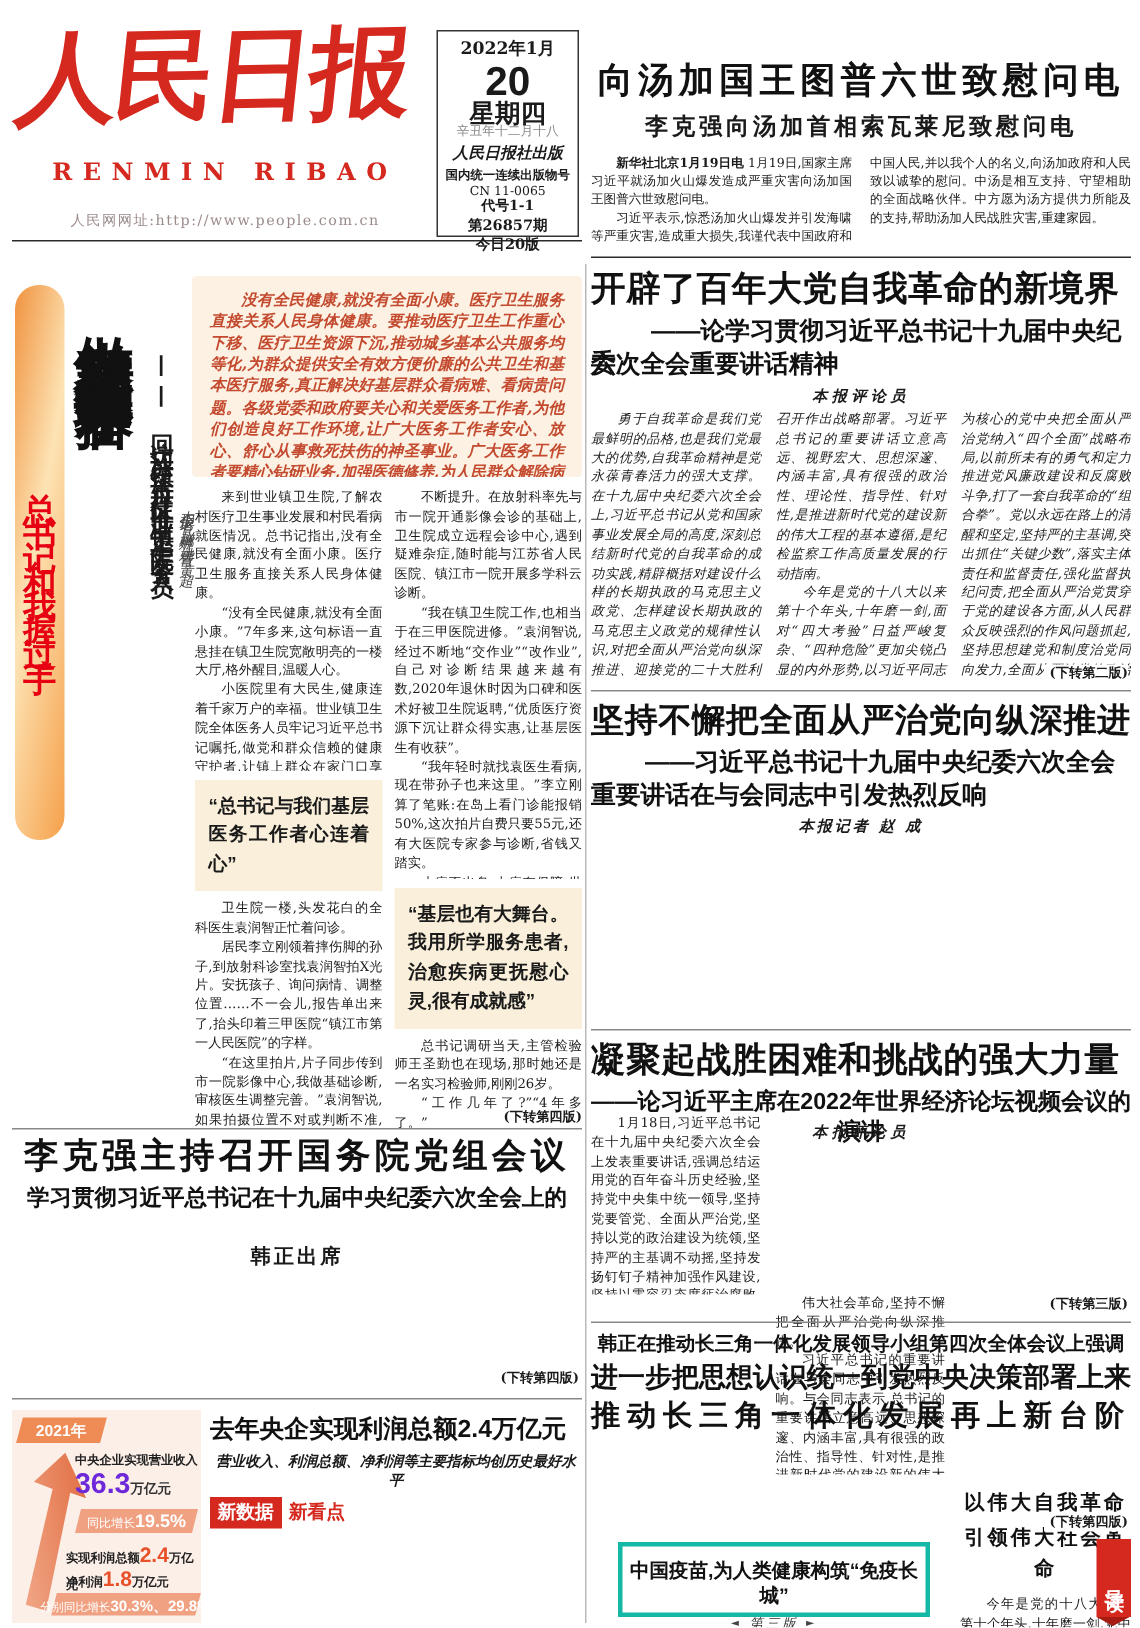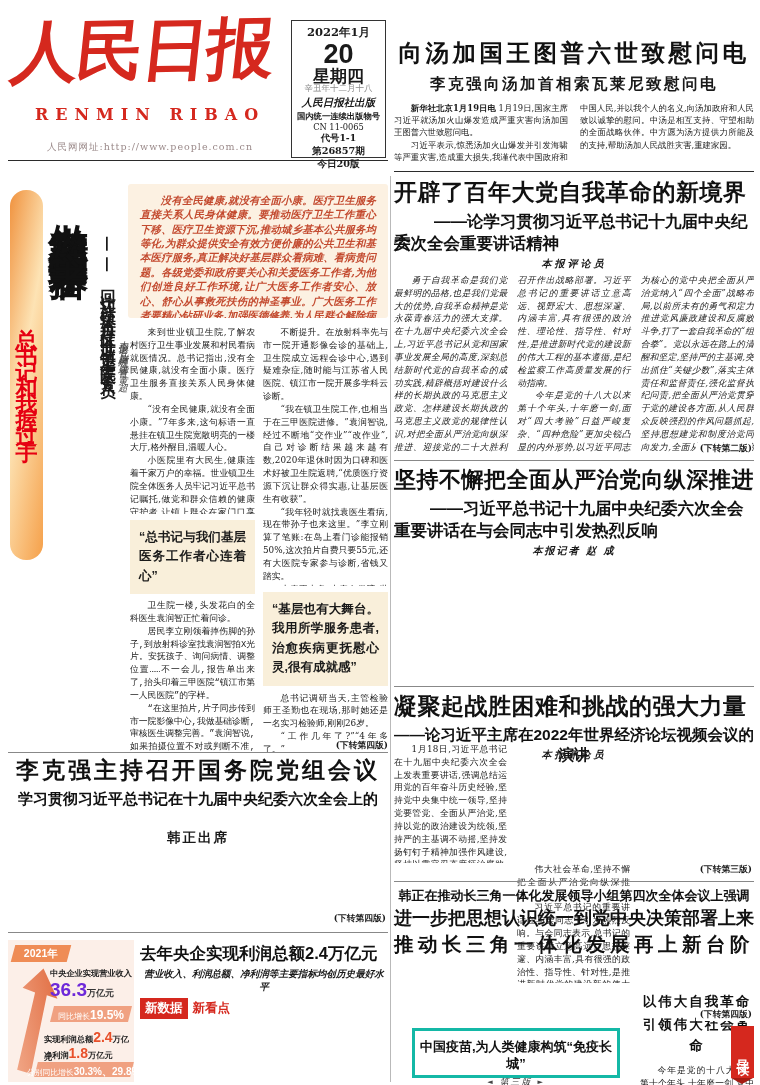--- a/index.html
+++ b/index.html
@@ -79,21 +79,21 @@
 
   </div>
 
   <div class="abs body-sm" style="left:130px;top:326px;width:125px;height:426px;display:flex;flex-direction:column;">
     <div style="height:188px;overflow:hidden;flex:none;">
       <p>来到世业镇卫生院,了解农村医疗卫生事业发展和村民看病就医情况。总书记指出,没有全民健康,就没有全面小康。医疗卫生服务直接关系人民身体健康。</p>
       <p>“没有全民健康,就没有全面小康。”7年多来,这句标语一直悬挂在镇卫生院宽敞明亮的一楼大厅,格外醒目,温暖人心。</p>
       <p>小医院里有大民生,健康连着千家万户的幸福。世业镇卫生院全体医务人员牢记习近平总书记嘱托,做党和群众信赖的健康守护者,让镇上群众在家门口享受便捷优质的医疗服务。</p>
     </div>
     <div class="inset-box" style="flex:none;">“总书记与我们基层医务工作者心连着心”</div>
-    <div style="flex:1;overflow:hidden;font-family:Liberation Mono, monospace;">
+    <div style="flex:1;overflow:hidden;">
       <p>卫生院一楼,头发花白的全科医生袁润智正忙着问诊。</p>
       <p>居民李立刚领着摔伤脚的孙子,到放射科诊室找袁润智拍X光片。安抚孩子、询问病情、调整位置……不一会儿,报告单出来了,抬头印着三甲医院“镇江市第一人民医院”的字样。</p>
       <p>“在这里拍片,片子同步传到市一院影像中心,我做基础诊断,审核医生调整完善。”袁润智说,如果拍摄位置不对或判断不准,专家会及时指导、纠正。</p>
 
     </div>
   </div>
   <div class="abs body-sm" style="left:263px;top:326px;width:125px;height:426px;display:flex;flex-direction:column;">
     <div style="height:260px;overflow:hidden;flex:none;">
       <p>不断提升。在放射科率先与市一院开通影像会诊的基础上,卫生院成立远程会诊中心,遇到疑难杂症,随时能与江苏省人民医院、镇江市一院开展多学科云诊断。</p>
       <p>“我在镇卫生院工作,也相当于在三甲医院进修。”袁润智说,经过不断地“交作业”“改作业”,自己对诊断结果越来越有数,2020年退休时因为口碑和医术好被卫生院返聘,“优质医疗资源下沉让群众得实惠,让基层医生有收获”。</p>

